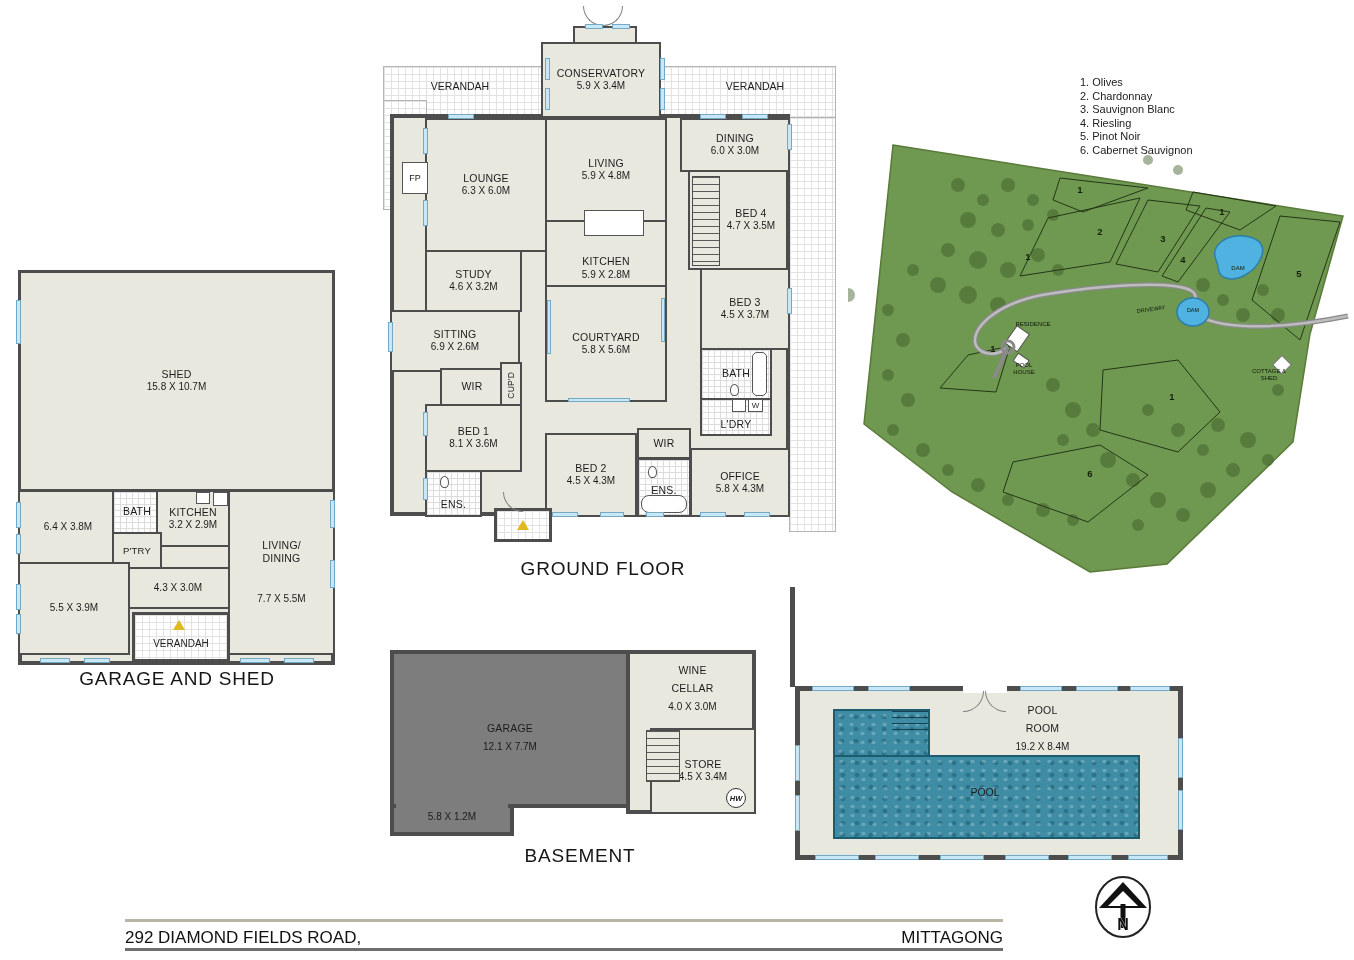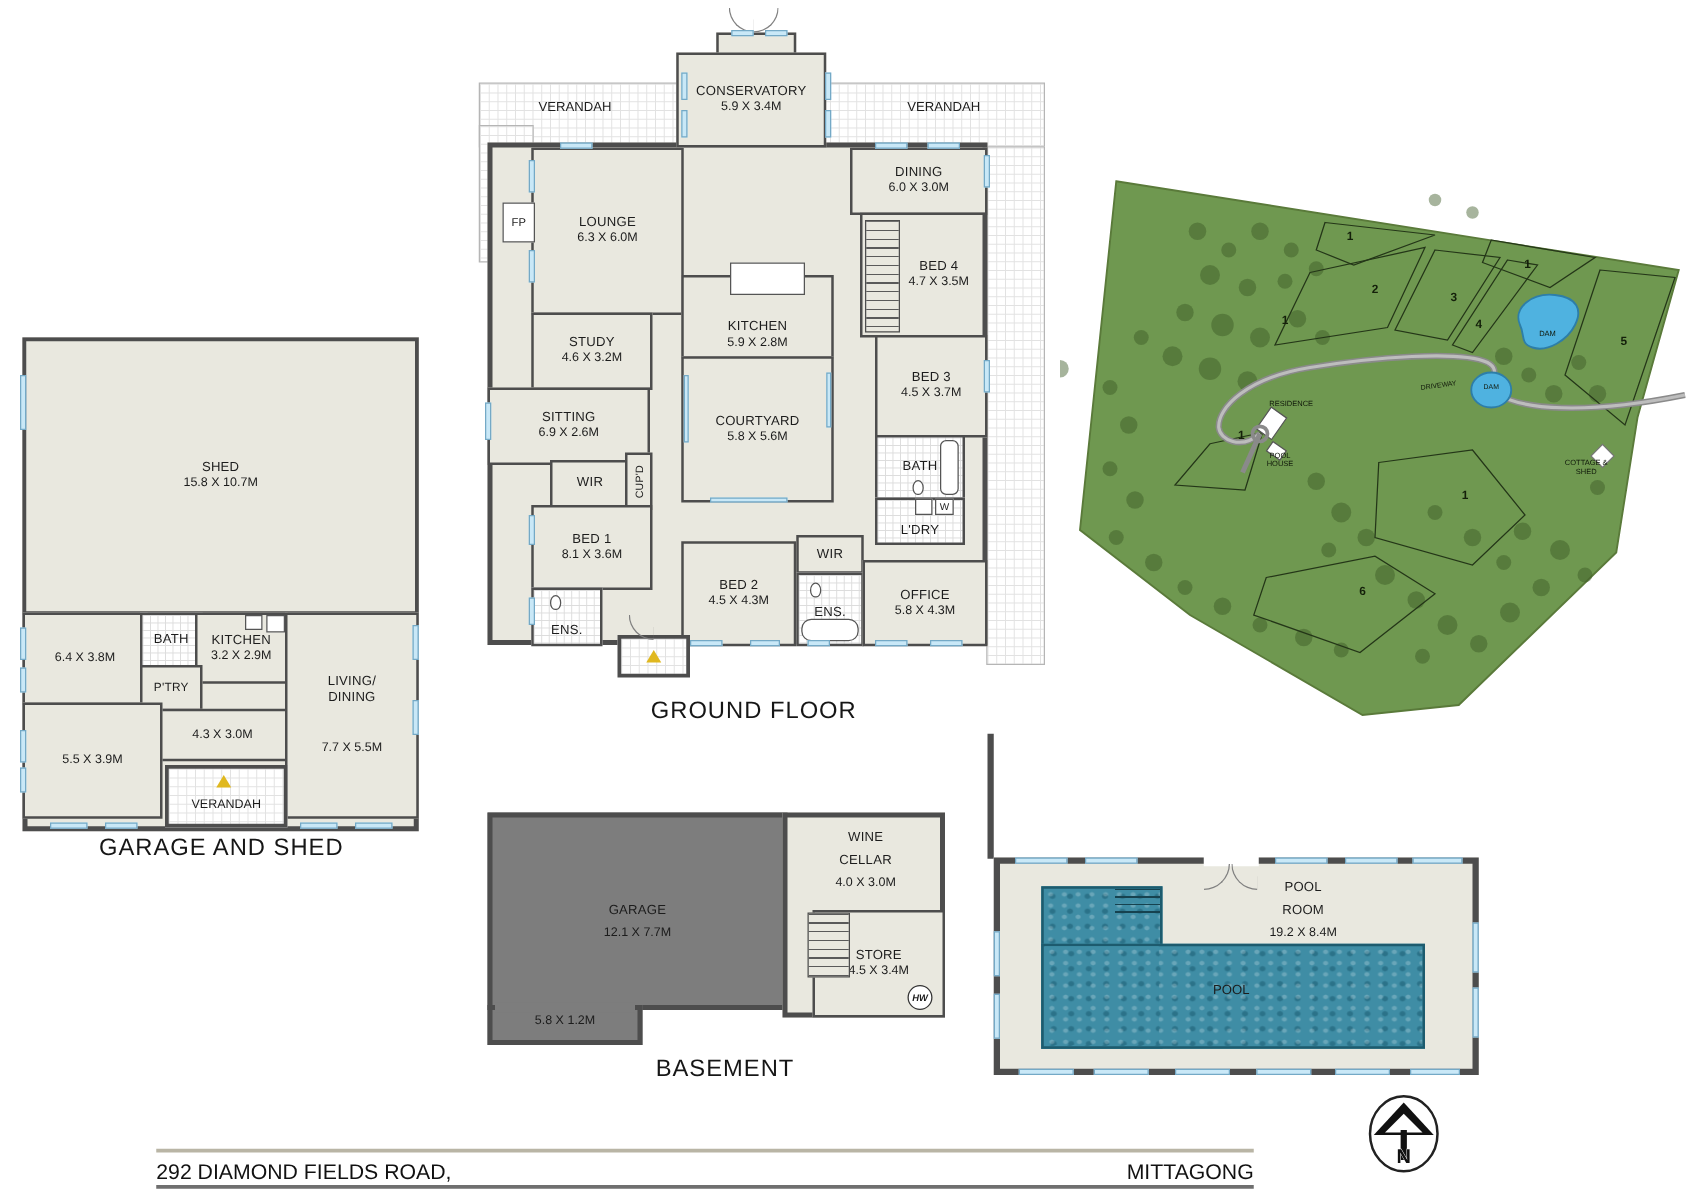--- a/index.html
+++ b/index.html
@@ -67,20 +67,24 @@
   </div>
 
   <div class="room" style="left:425px;top:118px;width:122px;height:134px;">
     <span class="nm">LOUNGE</span>
     <span class="dm">6.3 X 6.0M</span>
   </div>
   <div class="fixture" style="left:402px;top:162px;width:26px;height:32px;display:flex;align-items:center;justify-content:center;">
     <span style="font-size:9px;">FP</span>
   </div>
 
+  <div class="room" style="left:545px;top:118px;width:122px;height:104px;">
+    <span class="nm">LIVING</span>
+    <span class="dm">5.9 X 4.8M</span>
+  </div>
 
   <div class="room" style="left:545px;top:220px;width:122px;height:67px;justify-content:flex-end;padding-bottom:4px;">
     <span class="nm">KITCHEN</span>
     <span class="dm">5.9 X 2.8M</span>
   </div>
   <div class="fixture" style="left:584px;top:210px;width:60px;height:26px;"></div>
 
   <div class="room" style="left:680px;top:118px;width:110px;height:54px;">
     <span class="nm">DINING</span>
     <span class="dm">6.0 X 3.0M</span>
@@ -398,20 +402,28 @@
   <div class="num" style="left:1082px;top:468px;">6</div>
   <div class="site-lbl" style="left:1222px;top:265px;width:32px;">DAM</div>
   <div class="site-lbl" style="left:1180px;top:307px;width:26px;font-size:5.5px;">DAM</div>
   <div class="site-lbl" style="left:1124px;top:306px;width:54px;font-size:5.5px;transform:rotate(-8deg);">DRIVEWAY</div>
   <div class="site-lbl" style="left:1004px;top:321px;width:58px;">RESIDENCE</div>
   <div class="site-lbl" style="left:1002px;top:362px;width:44px;">POOL
 HOUSE</div>
   <div class="site-lbl" style="left:1244px;top:368px;width:50px;">COTTAGE &amp;
 SHED</div>
 
+  <div class="abs" style="left:1080px;top:76px;">
+    <div class="legend-item">1. Olives</div>
+    <div class="legend-item">2. Chardonnay</div>
+    <div class="legend-item">3. Sauvignon Blanc</div>
+    <div class="legend-item">4. Riesling</div>
+    <div class="legend-item">5. Pinot Noir</div>
+    <div class="legend-item">6. Cabernet Sauvignon</div>
+  </div>
 
   <div class="rule" style="left:125px;top:919px;width:878px;background:#b9b5a5;"></div>
   <div class="rule" style="left:125px;top:948px;width:878px;background:#6f6f6f;"></div>
   <div class="footer-text" style="left:125px;top:928px;">292 DIAMOND FIELDS ROAD,</div>
   <div class="footer-text" style="left:800px;top:928px;width:203px;text-align:right;">MITTAGONG</div>
 
   <svg style="position:absolute;left:1092px;top:874px;" width="62" height="66" viewBox="0 0 62 66">
     <ellipse cx="31" cy="33" rx="27" ry="30" fill="#ffffff" stroke="#222" stroke-width="2"></ellipse>
     <polygon points="31,8 7,34 55,34" fill="#111"></polygon>
     <polygon points="31,17 16,32 46,32" fill="#ffffff"></polygon>

